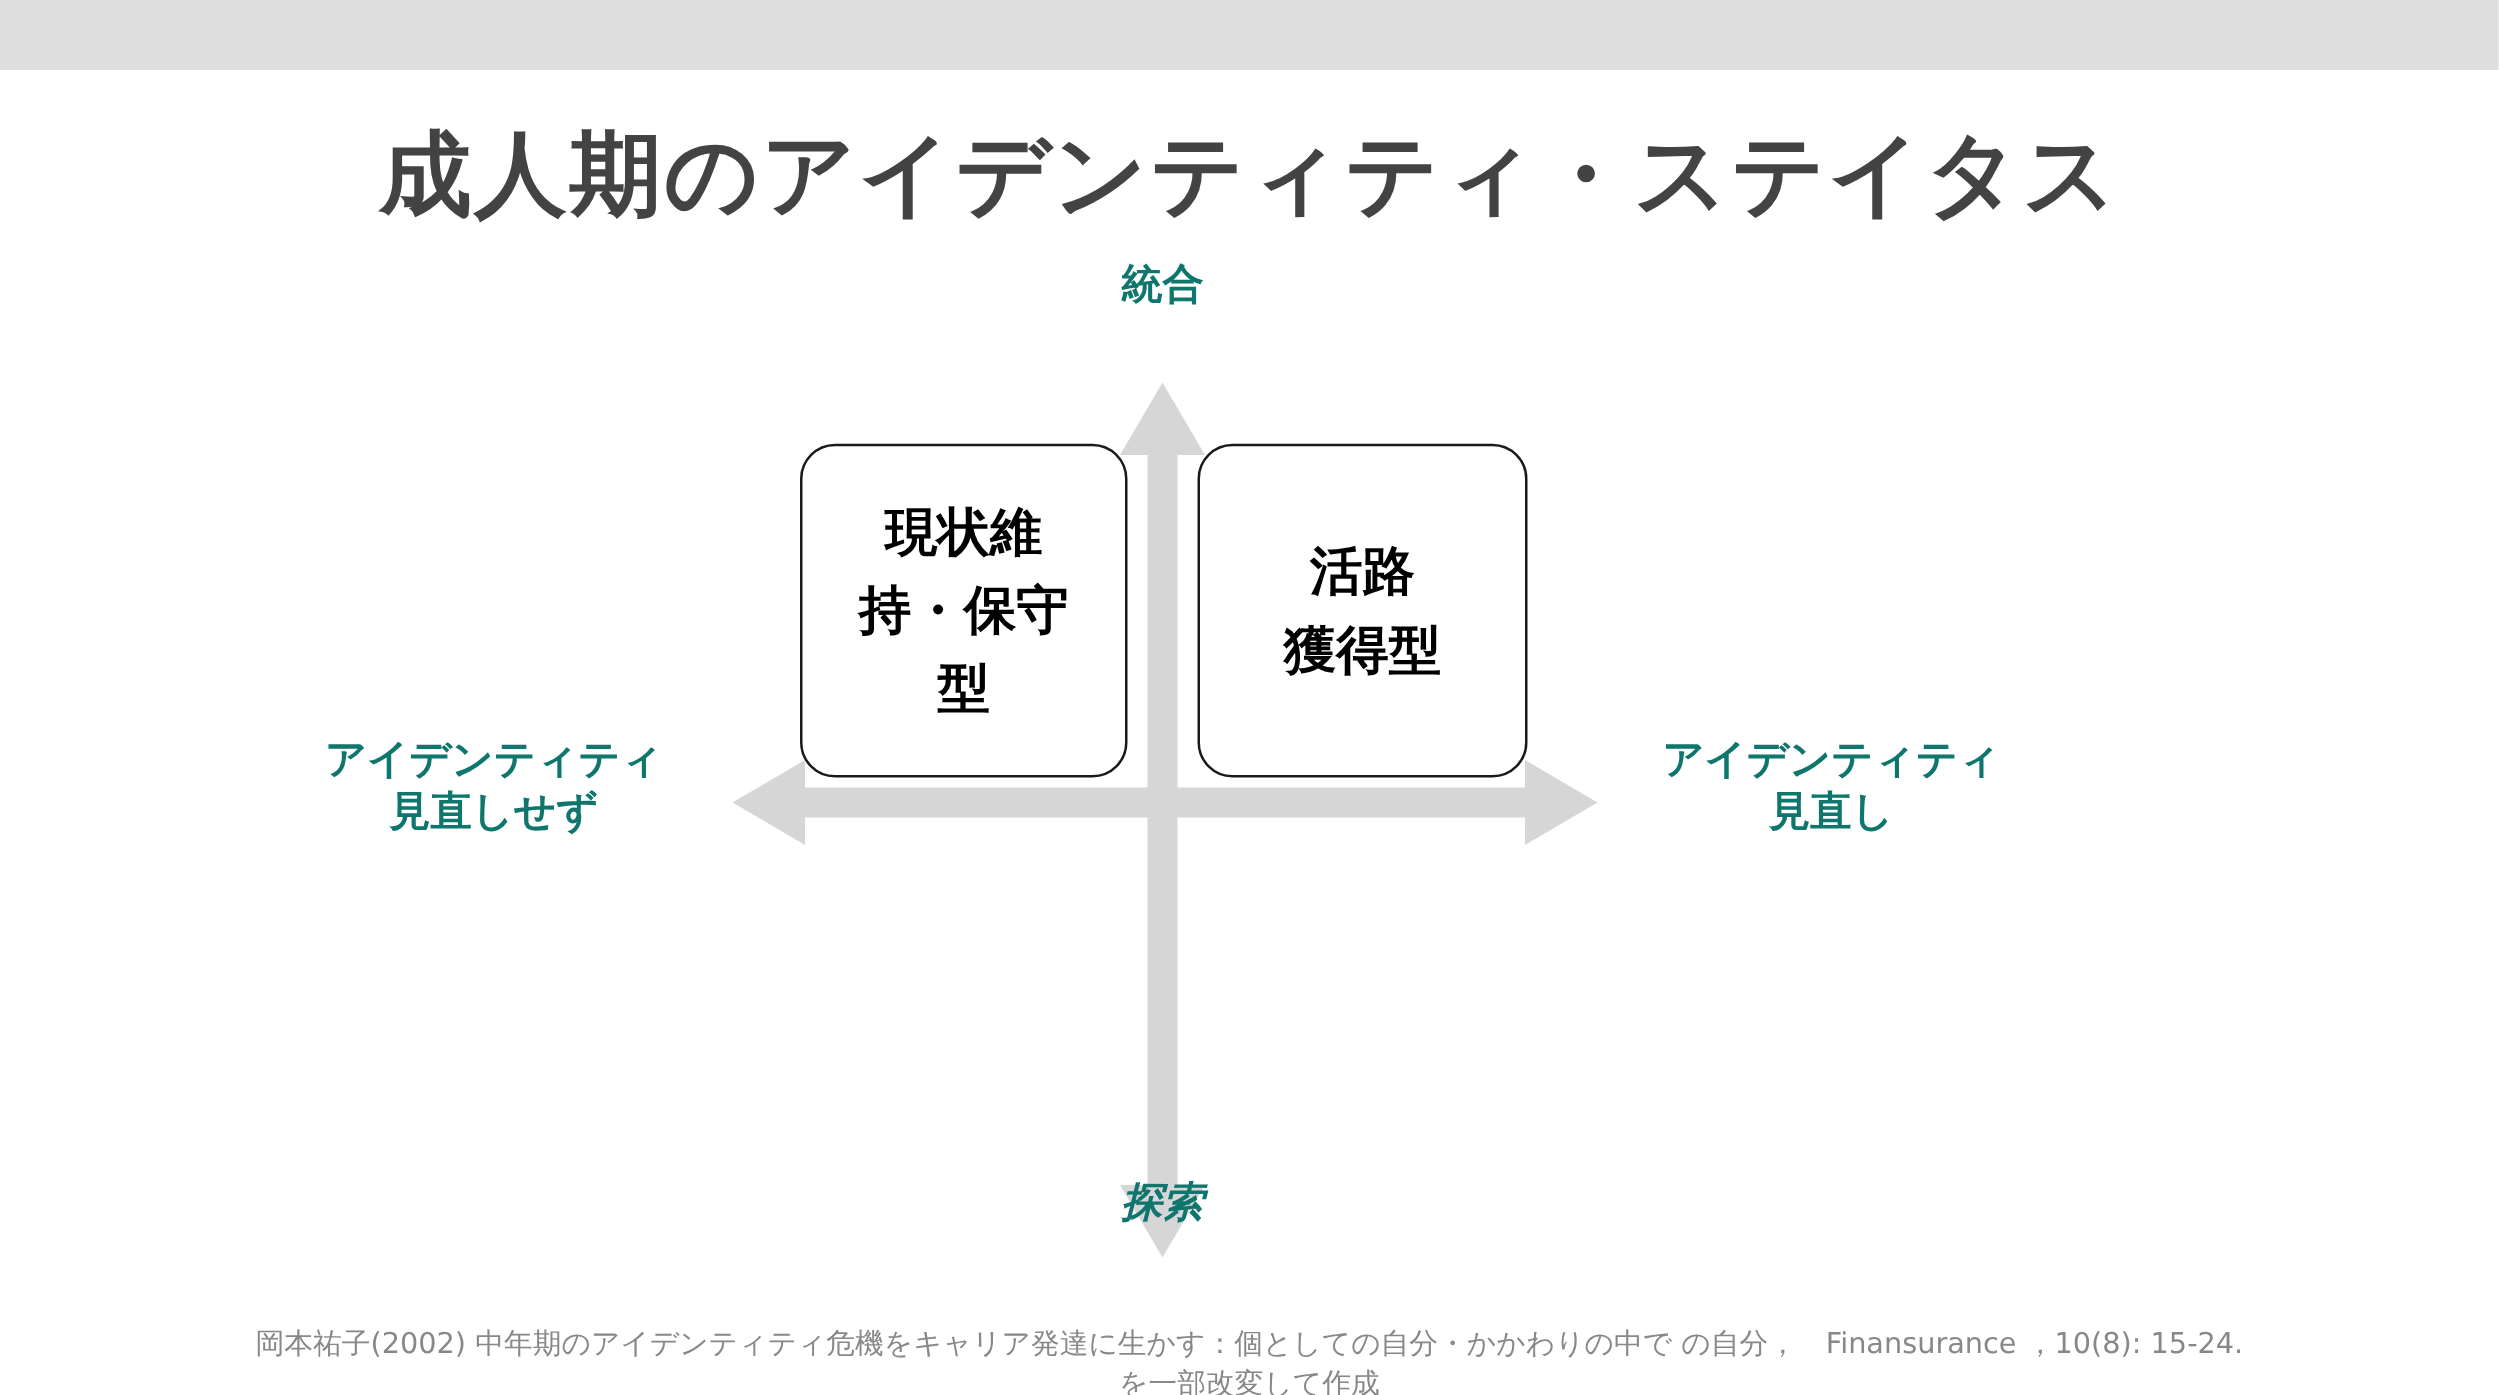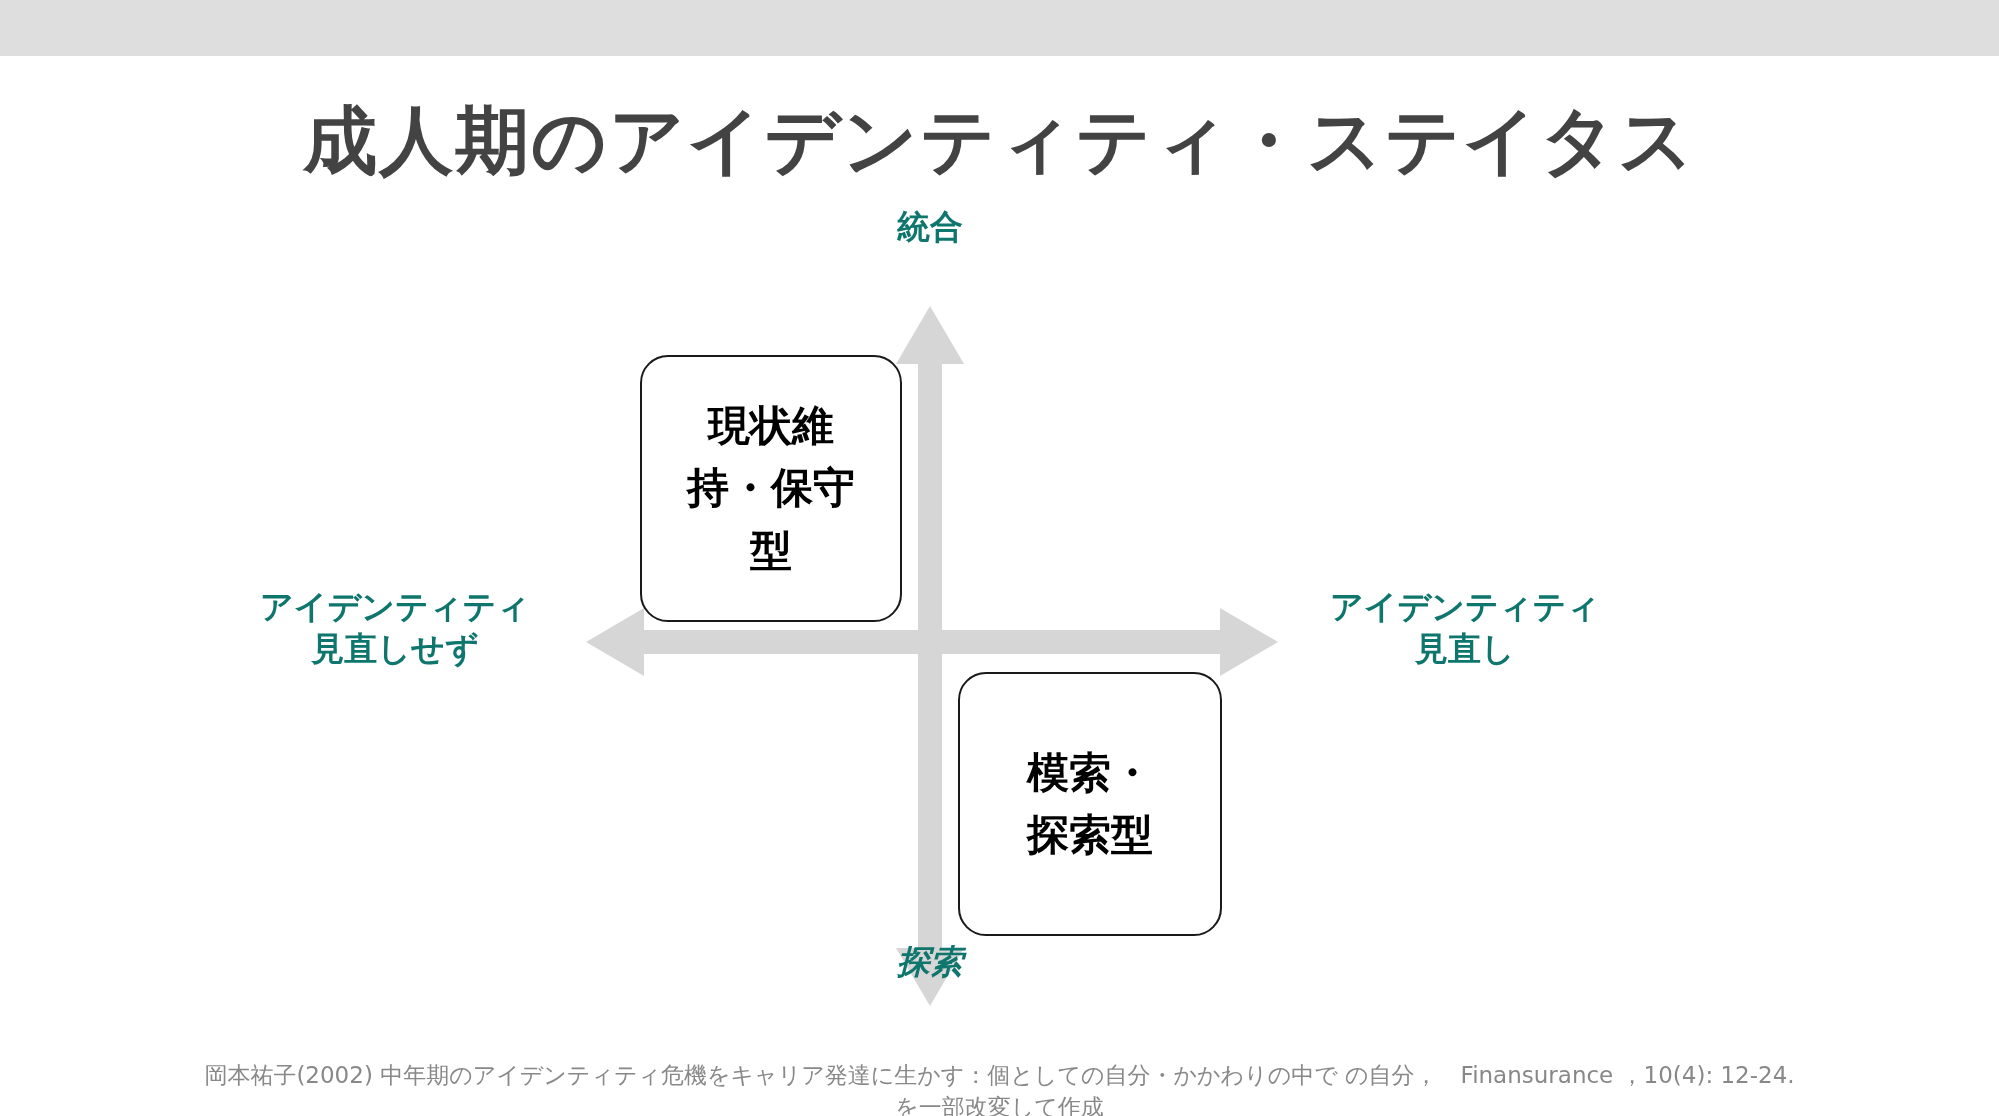--- a/index.html
+++ b/index.html
@@ -192,27 +192,27 @@
 
     <div class="axis-label label-right">アイデンティティ
 見直し</div>
 
     <div class="quad-box box-tl">
       <span class="quad-text">現状維
 持・保守
 型</span>
     </div>
 
-
-
-    <div class="quad-box box-br">
-      <span class="quad-text">模索・
-探索型</span>
-    </div>
+    <div class="quad-box box-tr">
+      <span class="quad-text">活路
+獲得型</span>
+    </div>
+
+
 
   </div>
 
   <div class="citation">
-    <span class="cite-line">岡本祐子(2002) 中年期のアイデンティティ危機をキャリア発達に生かす：個としての自分・かかわりの中で の自分，　Finansurance ，10(4): 12-24.</span>
+    <span class="cite-line">岡本祐子(2002) 中年期のアイデンティティ危機をキャリア発達に生かす：個としての自分・かかわりの中で の自分，　Finansurance ，10(8): 15-24.</span>
     <span class="cite-line">を一部改変して作成</span>
   </div>
 
 </div>
 
 </body></html>

